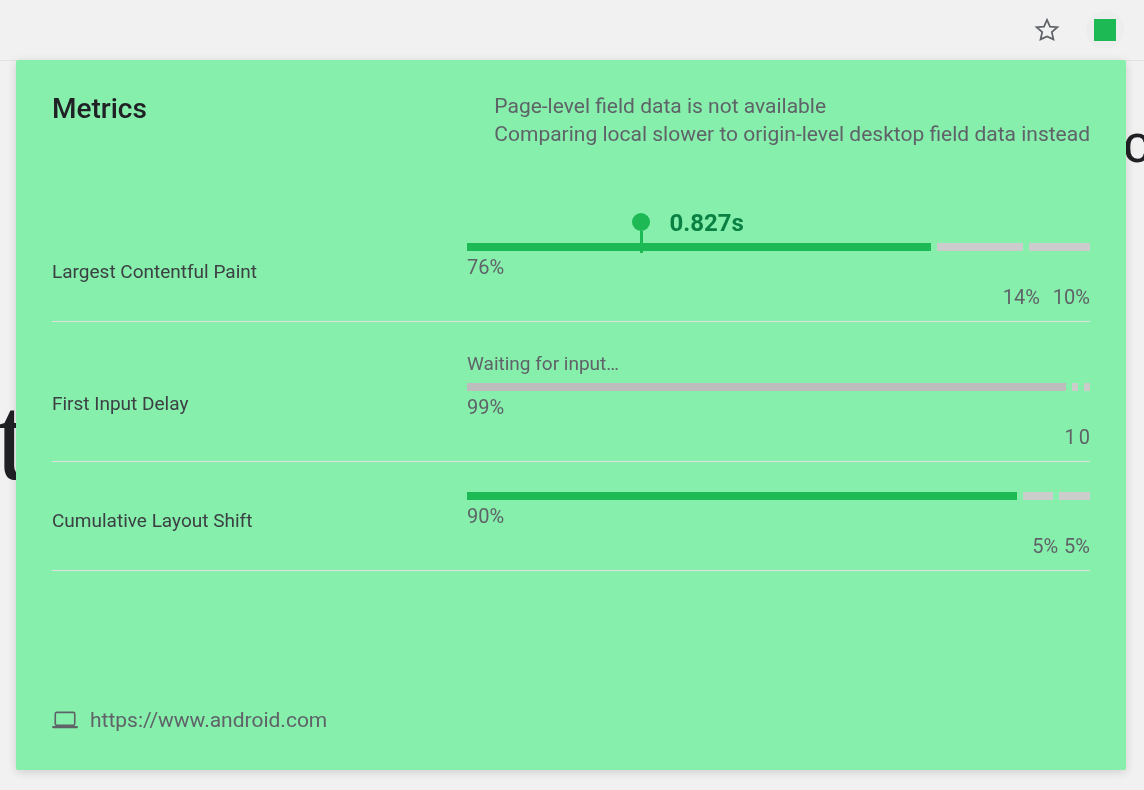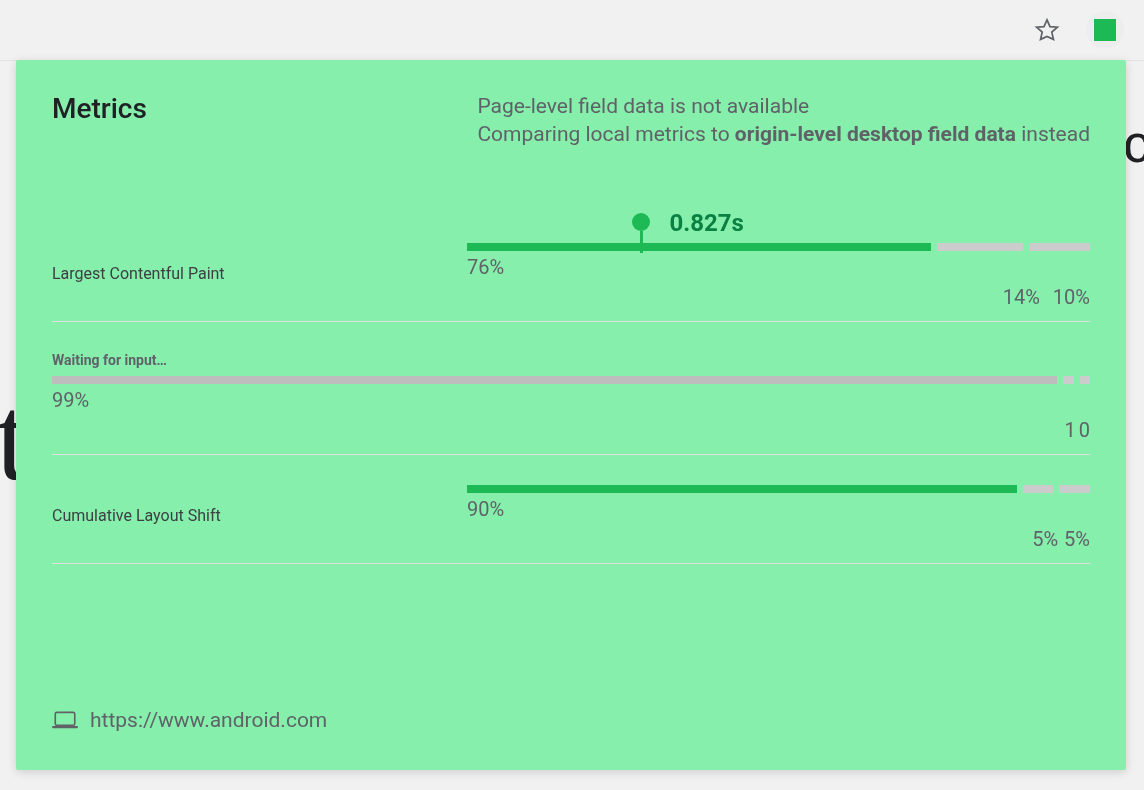--- a/index.html
+++ b/index.html
@@ -5,42 +5,42 @@
   html,body{margin:0;padding:0;font-family:Roboto,"Helvetica Neue",Arial,sans-serif;background:#f1f1f1;color:#3c4043;}
   .viewport{width:1144px;height:790px;position:relative;overflow:hidden;background:#f1f1f1;}
   .topbar{height:60px;background:#f1f1f1;border-bottom:1px solid #e3e3e3;display:flex;align-items:center;justify-content:flex-end;padding-right:20px;gap:22px;}
   .star-btn{background:none;border:none;cursor:pointer;padding:4px;display:flex;align-items:center;justify-content:center;}
   .ext-btn{width:38px;height:38px;border-radius:50%;background:#ededed;display:flex;align-items:center;justify-content:center;border:none;cursor:pointer;}
   .ext-swatch{width:22px;height:22px;background:#1db954;}
   .popup{position:absolute;top:60px;left:16px;right:18px;bottom:20px;background:#86efac;box-shadow:0 2px 10px rgba(0,0,0,.15);border-radius:2px;padding:32px 36px 24px 36px;box-sizing:border-box;display:flex;flex-direction:column;}
   .header{display:flex;justify-content:space-between;align-items:flex-start;}
   .header h1{font-size:28px;font-weight:500;margin:0;color:#202124;}
   .header-note{font-size:21px;color:#5f6368;line-height:1.35;}
-  .header-note .strong{font-weight:700;}
+  .header-note .strong{font-weight:400;}
   .metric{border-bottom:1px solid #e0e0e0;padding:30px 0 12px;}
   .metric:last-of-type{border-bottom:none;}
   .metric-row{display:flex;align-items:flex-end;}
-  .metric-name{flex:0 0 415px;font-size:16px;color:#3c4043;padding-bottom:26px;}
+  .metric-name{flex:0 0 415px;font-size:19px;color:#3c4043;padding-bottom:26px;}
   .metric-name.mid{padding-bottom:34px;}
   .metric-body{flex:1;position:relative;}
   .value-row{height:26px;position:relative;margin-bottom:4px;}
   .marker{position:absolute;transform:translateX(-50%);}
   .marker .dot{width:18px;height:18px;border-radius:50%;background:#1db954;margin:0 auto;}
   .marker .stem{width:3px;height:22px;background:#1db954;margin:0 auto;}
   .value-label{position:absolute;top:-4px;font-size:24px;font-weight:700;color:#0b8043;white-space:nowrap;}
   .bar{display:flex;gap:6px;height:8px;width:100%;}
   .seg{height:8px;}
   .seg.good{background:#1db954;}
   .seg.imp{background:#cccccc;}
   .seg.poor{background:#cccccc;}
   .seg.good-grey{background:#bdbdbd;}
   .pct-row{display:flex;gap:6px;margin-top:4px;font-size:20px;color:#5f6368;flex-direction:column;}
   .pct-row .left{}
   .pct-row .right{margin-left:auto;display:flex;gap:6px;justify-content:flex-end;}
-  .waiting{font-size:14px;color:#5f6368;margin-bottom:8px;font-weight:bold;}
+  .waiting{font-size:19px;color:#5f6368;margin-bottom:8px;}
   .footer{margin-top:auto;color:#5f6368;}
   .footer-line1{display:flex;align-items:center;gap:12px;font-size:21px;margin-bottom:14px;text-align:center;}
   .footer-line2{font-size:21px;}
   .footer-line2 a{color:#1a73e8;text-decoration:none;}
   .laptop-icon{width:26px;height:18px;}
   .bg-letter{position:absolute;left:-4px;top:370px;font-size:120px;color:#202124;font-family:Georgia,serif;pointer-events:none;}
   .bg-loop{position:absolute;right:-6px;top:112px;font-size:54px;color:#202124;font-family:Arial;pointer-events:none;}
 </style>
 </head>
 <body>
@@ -59,21 +59,21 @@
       <span class="ext-swatch"></span>
     </button>
   </div>
 
   <div class="popup">
     <div class="header">
       <h1>Metrics</h1>
       <div class="header-note">
         <div>Page-level field data is not available</div>
         <div>
-          <span>Comparing local metrics to </span><span class="strong">origin-level desktop field data</span><span> instead</span>
+          <span>Comparing local slower to </span><span class="strong">origin-level desktop field data</span><span> instead</span>
         </div>
       </div>
     </div>
 
     <div style="height:34px"></div>
 
     <div class="metric">
       <div class="metric-row">
         <div class="metric-name">Largest Contentful Paint</div>
         <div class="metric-body">
@@ -95,20 +95,21 @@
               <span>14%</span>
               <span style="width:44px;text-align:right">10%</span>
             </span>
           </div>
         </div>
       </div>
     </div>
 
     <div class="metric">
       <div class="metric-row">
+        <div class="metric-name mid">First Input Delay</div>
         <div class="metric-body">
           <div class="waiting">Waiting for input…</div>
           <div class="bar">
             <div class="seg good-grey" style="flex:97"></div>
             <div class="seg imp" style="flex:1"></div>
             <div class="seg poor" style="flex:1"></div>
           </div>
           <div class="pct-row">
             <span class="left">99%</span>
             <span class="right">

